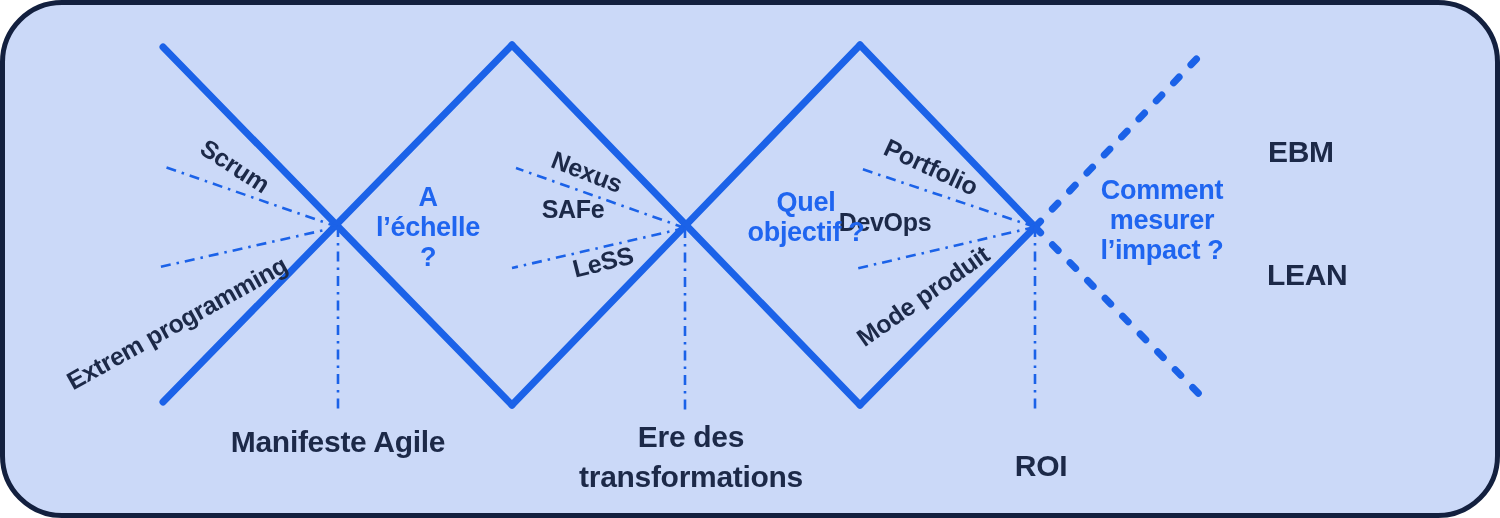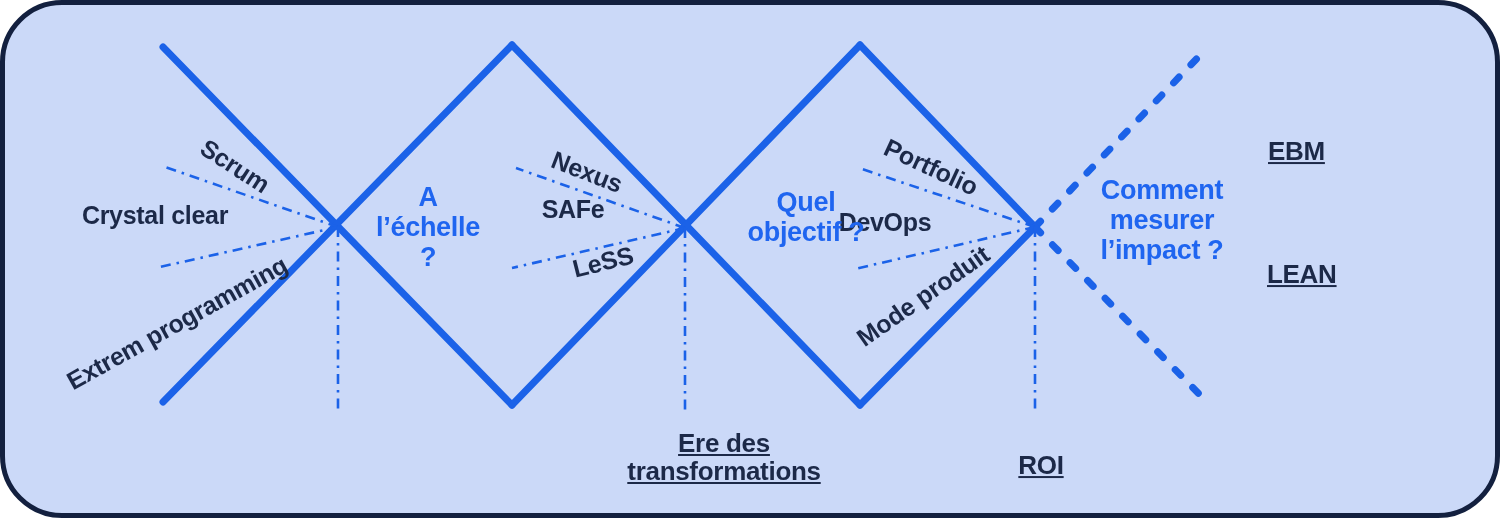--- a/index.html
+++ b/index.html
@@ -21,21 +21,21 @@
   svg.lines{position:absolute;left:0;top:0;width:1500px;height:518px;}
   .solid-line{stroke:var(--line-blue);stroke-width:7;fill:none;stroke-linecap:round;}
   .dashed-line{stroke:var(--line-blue);stroke-width:7;fill:none;stroke-linecap:round;stroke-dasharray:8 17;}
   .dashdot-line{stroke:var(--line-blue);stroke-width:2.6;fill:none;stroke-dasharray:10 6 2.5 6;}
   .lbl{
     position:absolute;font-weight:700;color:var(--text-dark);
     white-space:pre-line;text-align:center;letter-spacing:-0.3px;
     transform:translate(-50%,-50%);line-height:1.15;
   }
   .fs25{font-size:25px;}
-  .fs26{font-size:26px;text-decoration:underline;}
+  .fs26{font-size:30px;}
   .blue{color:var(--text-blue);line-height:30px;font-size:27px;}
   .r33{transform:translate(-50%,-50%) rotate(33deg);}
   .rm29{transform:translate(-50%,-50%) rotate(-29deg);}
   .r21{transform:translate(-50%,-50%) rotate(21deg);}
   .rm14{transform:translate(-50%,-50%) rotate(-14deg);}
   .r25{transform:translate(-50%,-50%) rotate(25deg);}
   .rm35{transform:translate(-50%,-50%) rotate(-35deg);}
   .left-align{transform:translateY(-50%);text-align:left;}
 </style>
 </head>
@@ -63,41 +63,41 @@
       <path class="dashdot-line" d="M680,223 L511,163"></path>
       <path class="dashdot-line" d="M680,223 L507,263"></path>
       <path class="dashdot-line" d="M680,223 L680,408"></path>
 
       <path class="dashdot-line" d="M1030,222 L854,163"></path>
       <path class="dashdot-line" d="M1030,222 L850,264"></path>
       <path class="dashdot-line" d="M1030,222 L1030,408"></path>
     </svg>
 
     <div class="lbl fs25 r33" style="left:230px;top:161px;">Scrum</div>
-    <div class="lbl fs25" style="left:150px;top:210px;">Crystal clear</div>
     <div class="lbl fs25 rm29" style="left:172px;top:318px;">Extrem programming</div>
 
     <div class="lbl fs25 r21" style="left:582px;top:167px;">Nexus</div>
     <div class="lbl fs25" style="left:568px;top:204px;">SAFe</div>
     <div class="lbl fs25 rm14" style="left:598px;top:257px;">LeSS</div>
 
     <div class="lbl fs25 r25" style="left:926px;top:162px;">Portfolio</div>
     <div class="lbl fs25" style="left:880px;top:217px;">DevOps</div>
     <div class="lbl fs25 rm35" style="left:918px;top:291px;">Mode produit</div>
 
     <div class="lbl blue" style="left:423px;top:222px;">A
 l’échelle
 ?</div>
     <div class="lbl blue" style="left:801px;top:212px;">Quel
 objectif ?</div>
     <div class="lbl blue" style="left:1157px;top:215px;">Comment
 mesurer
 l’impact ?</div>
 
-    <div class="lbl fs26" style="left:719px;top:452px;line-height:28px;">Ere des
+    <div class="lbl fs26" style="left:333px;top:437px;">Manifeste Agile</div>
+    <div class="lbl fs26" style="left:686px;top:452px;line-height:40px;">Ere des
 transformations</div>
     <div class="lbl fs26" style="left:1036px;top:461px;">ROI</div>
 
     <div class="lbl fs26 left-align" style="left:1263px;top:147px;">EBM</div>
     <div class="lbl fs26 left-align" style="left:1262px;top:270px;">LEAN</div>
 
   </div>
 </div>
 
 </body></html>

